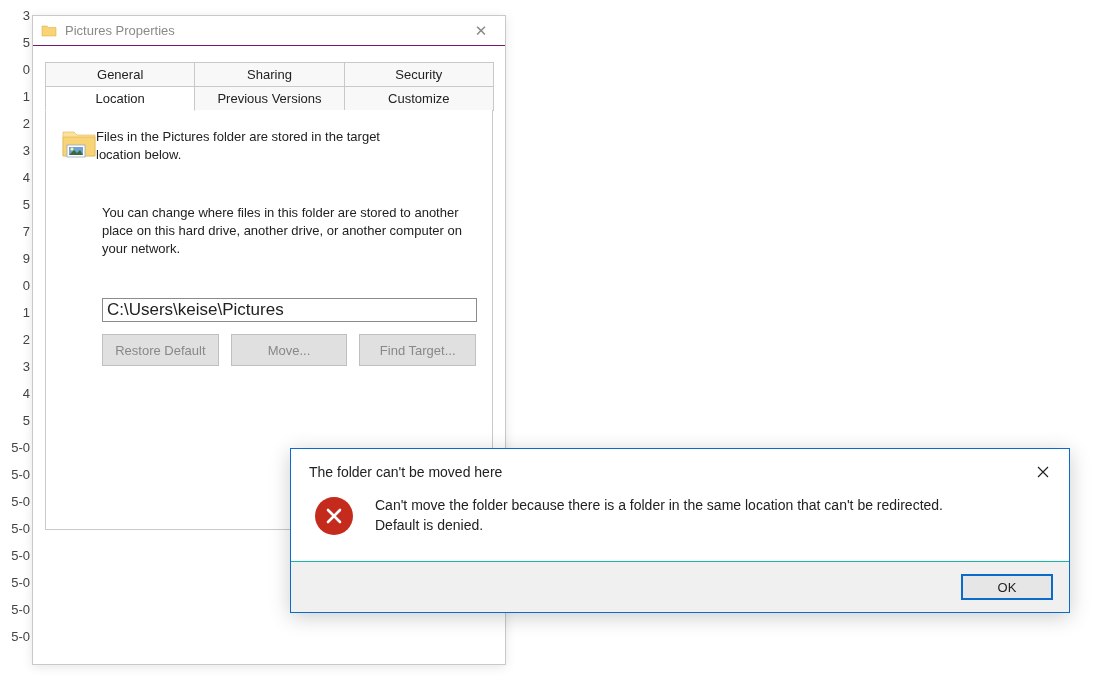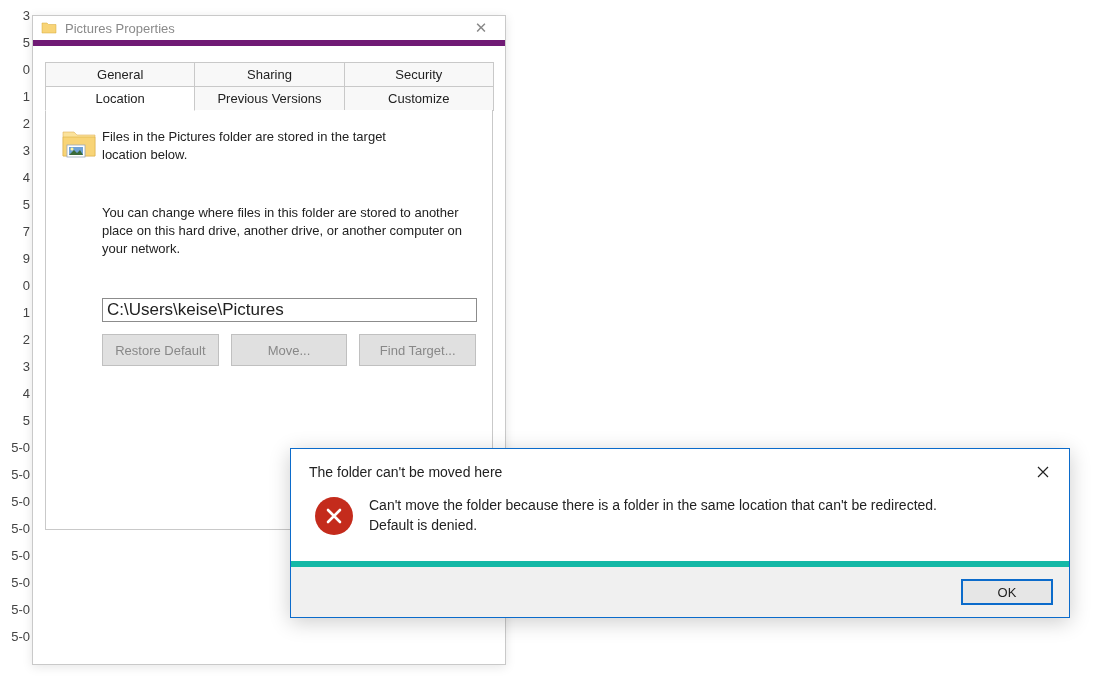--- a/index.html
+++ b/index.html
@@ -32,21 +32,21 @@
       height: 650px;
       background: #ffffff;
       border: 1px solid #c9c9c9;
       box-shadow: 0 2px 10px rgba(0,0,0,0.1);
     }
     .titlebar {
       height: 30px;
       display: flex;
       align-items: center;
       padding: 0 8px;
-      border-bottom: 6px solid #701a75;
+      border-bottom: 1px solid #701a75;
     }
     .titlebar-icon {
       width: 16px;
       height: 16px;
       margin-right: 8px;
       display: flex;
       align-items: center;
       justify-content: center;
     }
     .titlebar-title {
@@ -93,21 +93,20 @@
       border-top: none;
       padding: 18px 16px 16px 16px;
       min-height: 420px;
       background: #ffffff;
       position: relative;
       margin-top: -1px;
     }
     .folder-block {
       display: flex;
       align-items: flex-start;
-      gap: 6px;
     }
     .folder-icon {
       width: 34px;
       height: 32px;
       position: relative;
       flex-shrink: 0;
     }
     .desc-text {
       font-size: 13px;
       color: #222;
@@ -172,41 +171,41 @@
       display: flex;
       align-items: center;
       justify-content: center;
       color: #222;
       cursor: pointer;
     }
     .error-body {
       display: flex;
       align-items: flex-start;
       padding: 12px 24px 26px 24px;
-      gap: 16px;
+      gap: 22px;
     }
     .error-icon {
       width: 38px;
       height: 38px;
       border-radius: 50%;
       background: #c42b1c;
       display: flex;
       align-items: center;
       justify-content: center;
       flex-shrink: 0;
       margin-top: 2px;
     }
     .error-msg {
       font-size: 14px;
       color: #222;
       line-height: 20px;
     }
     .error-footer {
       background: #f0f0f0;
-      border-top: 6px solid #14b8a6;
+      border-top: 1px solid #14b8a6;
       padding: 12px 16px;
       display: flex;
       justify-content: flex-end;
     }
     .ok-btn {
       width: 92px;
       height: 26px;
       background: #e6e6e6;
       border: 2px solid #0b6bcb;
       font-size: 13px;

